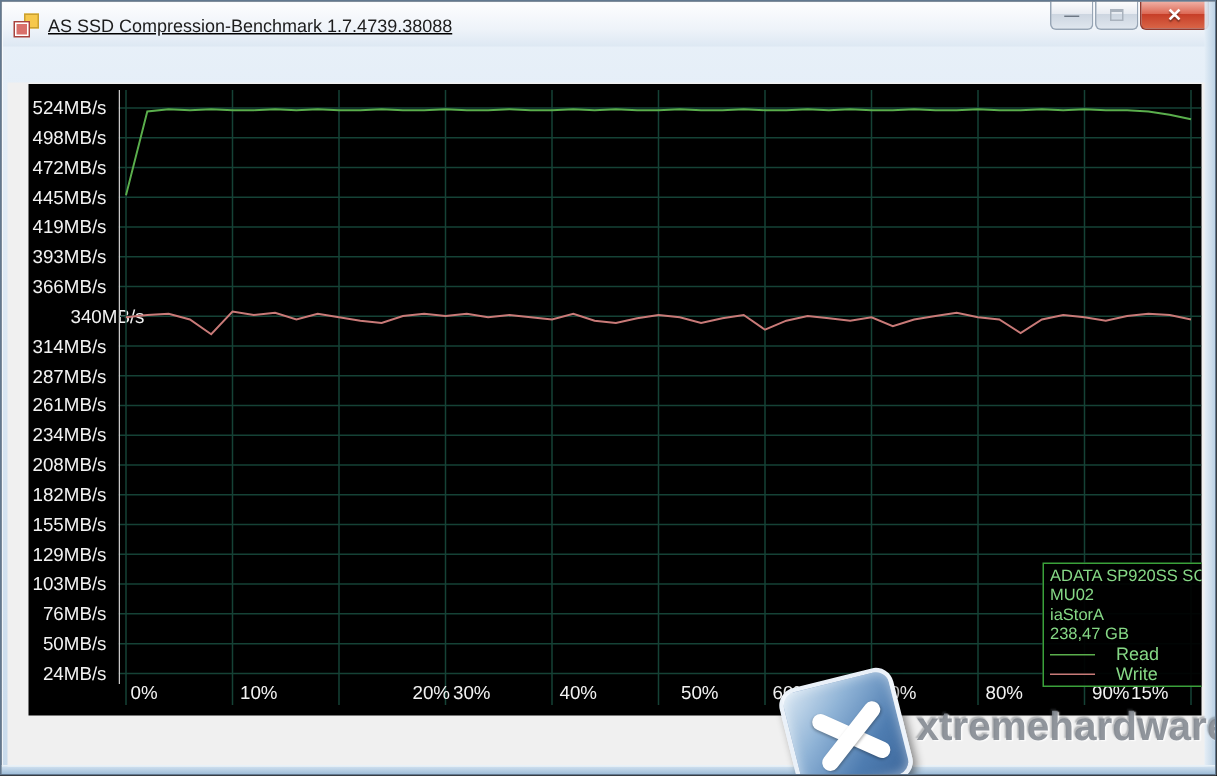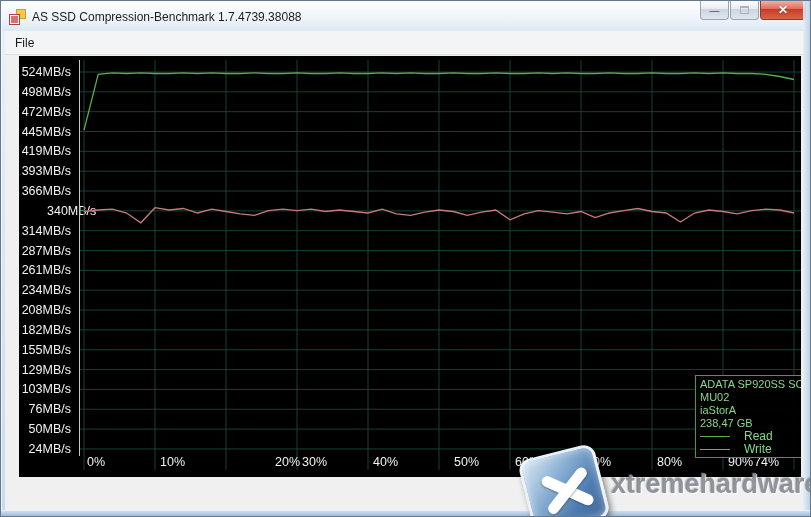--- a/index.html
+++ b/index.html
@@ -5,21 +5,21 @@
   * { margin:0; padding:0; box-sizing:border-box; }
   body { font-family:"Liberation Sans", sans-serif; background:#555; }
   .window {
     position:relative; width:811px; height:517px; overflow:hidden;
     background:linear-gradient(#e9f1f9,#c9dbec);
     border:1px solid #62788f;
     box-shadow:inset 0 0 0 1px rgba(255,255,255,.7);
   }
   
   .titlebar { position:absolute; left:1px; top:1px; right:1px; height:29px;
-    background:linear-gradient(#fdfdfe,#eef3f9 60%,#dde8f3); display:flex; align-items:center; }
+    background:linear-gradient(#fdfdfe,#eef3f9 60%,#dde8f3); display:flex; align-items:center;text-decoration:underline; }
   .app-icon { position:relative; width:16px; height:16px; margin:0 6px 0 8px; }
   .app-icon .sq-back { position:absolute; right:0; top:0; width:10px; height:10px;
     background:#f6c84c; border:1px solid #caa02f; }
   .app-icon .sq-front { position:absolute; left:0; bottom:1px; width:9px; height:9px;
     background:#d9706b; border:1px solid #fff; box-shadow:0 0 0 1px #a8423d; }
   .title-text { font-size:12px; color:#1c1c1c; }
   .win-controls { position:absolute; top:0; left:699px; display:flex; gap:1px; }
   .winbtn { height:19px; border:1px solid #97a5b5; border-top:none;
     border-radius:0 0 4px 4px; display:flex; align-items:center; justify-content:center;
     background:linear-gradient(#fdfdfd,#e7ebf1 45%,#ccd5e0 46%,#dfe6ee);
@@ -94,23 +94,20 @@
     <span class="title-text">AS SSD Compression-Benchmark 1.7.4739.38088</span>
   </div>
   <div class="win-controls">
     <div class="winbtn btn-min">—</div>
     <div class="winbtn btn-max">
       <span class="max-glyph"></span>
     </div>
     <div class="winbtn btn-close">✕</div>
   </div>
 
-  <div class="menubar">
-    <span class="menu-item">File</span>
-  </div>
 
   <div class="client"></div>
 
   <div class="chart">
     <div class="y-labels" id="y-labels">
         <div class="y-label" style="top: 7px;">524MB/s</div>
         <div class="y-label" style="top: 26.838px;">498MB/s</div>
         <div class="y-label" style="top: 46.676px;">472MB/s</div>
         <div class="y-label" style="top: 66.514px;">445MB/s</div>
         <div class="y-label" style="top: 86.352px;">419MB/s</div>
@@ -170,21 +167,21 @@
         <div class="x-label" style="left: 68px;">0%</div>
         <div class="x-label" style="left: 141px;">10%</div>
         <div class="x-label" style="left: 212px; margin-left: 44px;">20%</div>
         <div class="x-label" style="left: 283px;">30%</div>
         <div class="x-label" style="left: 354px;">40%</div>
         <div class="x-label" style="left: 435px;">50%</div>
         <div class="x-label" style="left: 496px;">60%</div>
         <div class="x-label" style="left: 567px;">70%</div>
         <div class="x-label" style="left: 638px;">80%</div>
         <div class="x-label" style="left: 709px;">90%</div>
-        <div class="x-label" style="left: 735px;">74%</div>
+        <div class="x-label" style="left: 735px;">15%</div>
       </div>
 
     <div class="legend">
       <div class="legend-line">ADATA SP920SS SC</div>
       <div class="legend-line">MU02</div>
       <div class="legend-line">iaStorA</div>
       <div class="legend-line">238,47 GB</div>
       <div class="legend-entry">
         <span class="legend-swatch" style="border-top-color: rgb(90, 174, 76);"></span>
         <span class="legend-entry-label">Read</span>

